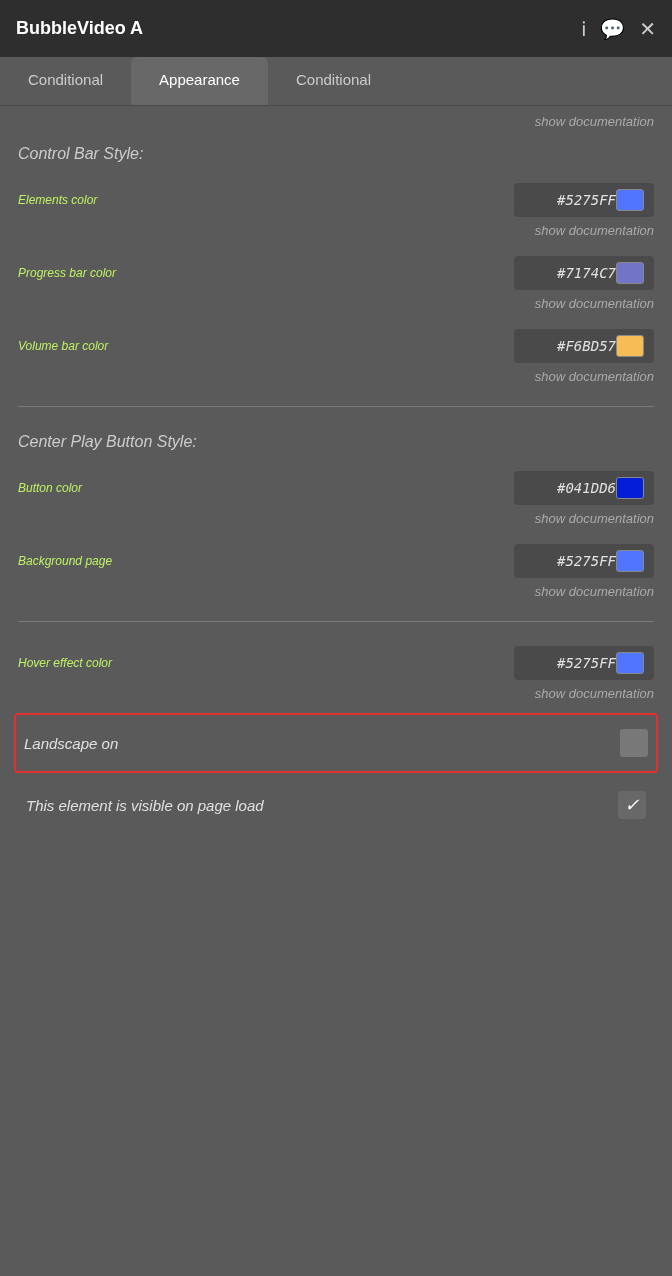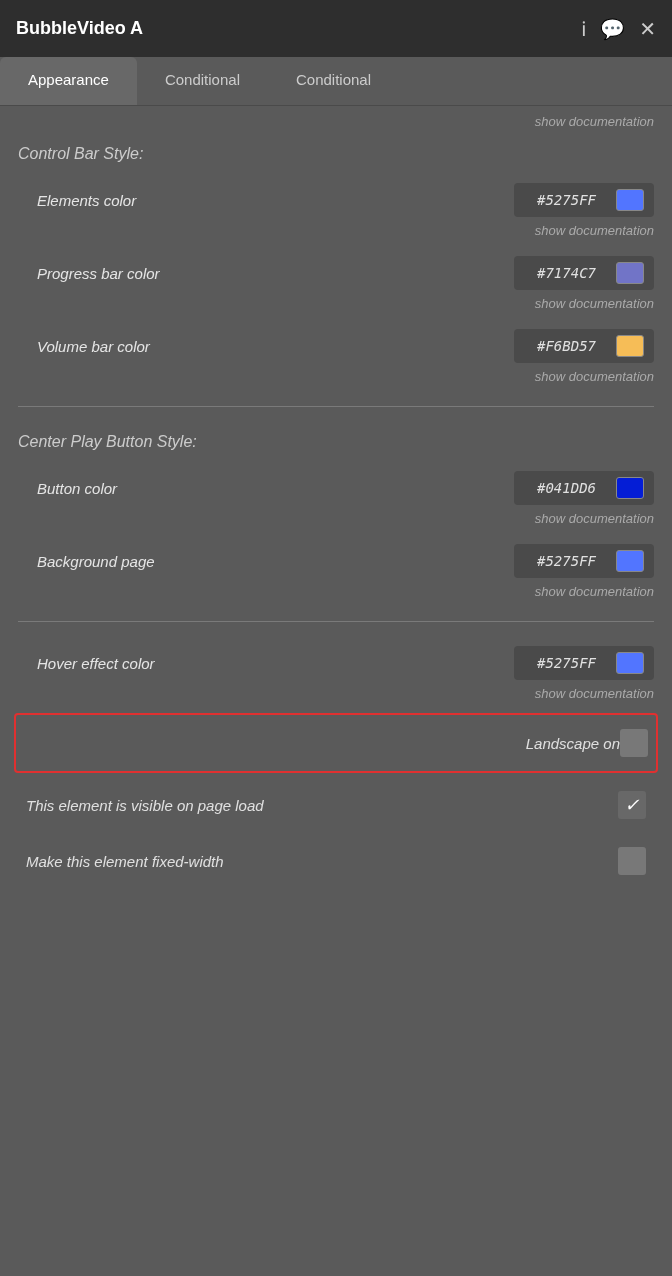--- a/index.html
+++ b/index.html
@@ -79,31 +79,30 @@
     }
 
     
     .color-row {
       display: flex;
       align-items: center;
       padding: 10px 0 2px 0;
     }
     .color-label {
       flex: 1;
-      font-size: 15px;
-      color: #e5e5e5;
-      margin-left: 19px;
+      font-size: 12px;
+      color: #bef264;
     }
     .color-picker {
       display: flex;
       align-items: center;
       background: #4a4a4a;
       border-radius: 4px;
       padding: 6px 10px;
-      gap: 20px;
+      gap: 0;
       min-width: 140px;
       justify-content: flex-end;
     }
     .color-hex {
       font-size: 14px;
       color: #e0e0e0;
       font-family: monospace;
     }
     .color-swatch {
       width: 28px;
@@ -131,21 +130,20 @@
       align-items: center;
       padding: 14px 8px;
       font-size: 15px;
       color: #e0e0e0;
     }
     .checkbox-row.highlighted {
       border: 2px solid #e03030;
       border-radius: 4px;
       margin: 4px -4px;
       padding: 14px 8px;
-      text-align: right;
     }
     .checkbox-label {
       flex: 1;
     }
     .checkbox-box {
       width: 28px;
       height: 28px;
       background: #686868;
       border-radius: 3px;
       display: flex;
@@ -168,22 +166,22 @@
 <div class="header">
   <span class="header-title">BubbleVideo A</span>
   <div class="header-icons">
     <span class="header-icon">ℹ</span>
     <span class="header-icon">💬</span>
     <span class="header-icon">✕</span>
   </div>
 </div>
 
 <div class="tabs">
+  <div class="tab">Conditional</div>
   <div class="tab active">Appearance</div>
-  <div class="tab">Conditional</div>
   <div class="tab">Conditional</div>
 </div>
 
 <div class="content">
 
   <div class="show-doc-top">show documentation</div>
 
   <div class="section-header">Control Bar Style:</div>
 
   <div class="color-row">
@@ -249,18 +247,14 @@
   <div class="checkbox-row highlighted">
     <span class="checkbox-label">Landscape on</span>
     <div class="checkbox-box empty"></div>
   </div>
 
   <div class="checkbox-row">
     <span class="checkbox-label">This element is visible on page load</span>
     <div class="checkbox-box checked">✓</div>
   </div>
 
-  <div class="checkbox-row">
-    <span class="checkbox-label">Make this element fixed-width</span>
-    <div class="checkbox-box empty"></div>
-  </div>
 
 </div>
 
 </body></html>

